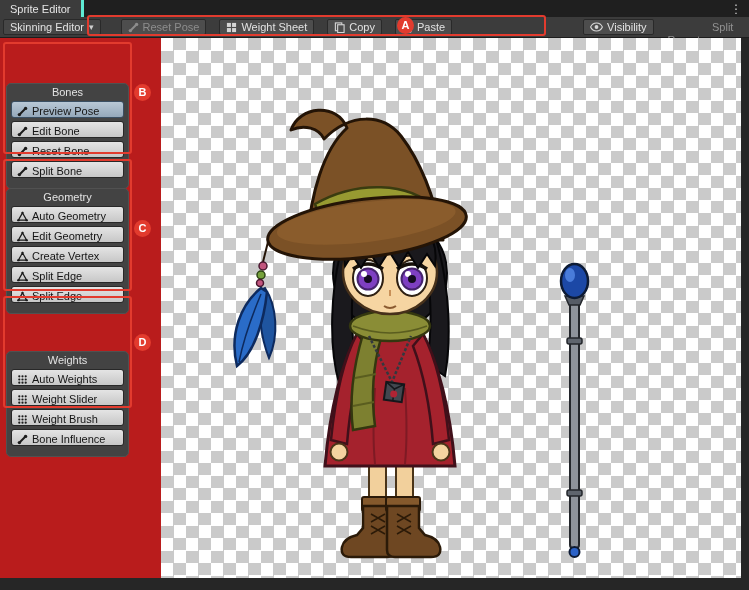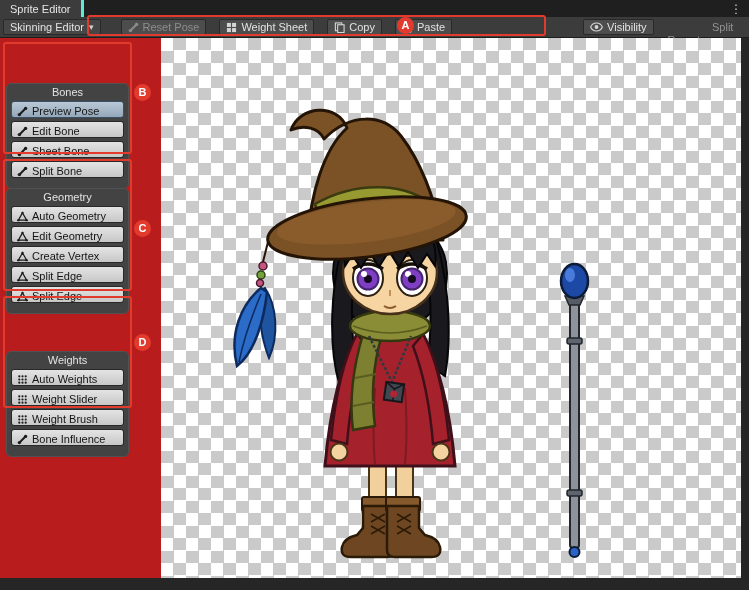--- a/index.html
+++ b/index.html
@@ -155,21 +155,21 @@
             <circle cx="8.6" cy="2.4" r="1.7" fill="#1c1c1c"></circle>
           </svg>
         <span>Edit Bone</span>
       </button>
       <button class="pbtn">
         <svg width="11" height="11" viewBox="0 0 11 11">
             <path d="M3 8 L8 3" stroke="#1c1c1c" stroke-width="2"></path>
             <circle cx="2.4" cy="8.6" r="1.7" fill="#1c1c1c"></circle>
             <circle cx="8.6" cy="2.4" r="1.7" fill="#1c1c1c"></circle>
           </svg>
-        <span>Sheet Bone</span>
+        <span>Reset Bone</span>
       </button>
       <button class="pbtn">
         <svg width="11" height="11" viewBox="0 0 11 11">
             <path d="M3 8 L8 3" stroke="#1c1c1c" stroke-width="2"></path>
             <circle cx="2.4" cy="8.6" r="1.7" fill="#1c1c1c"></circle>
             <circle cx="8.6" cy="2.4" r="1.7" fill="#1c1c1c"></circle>
           </svg>
         <span>Split Bone</span>
       </button>
     </div>

